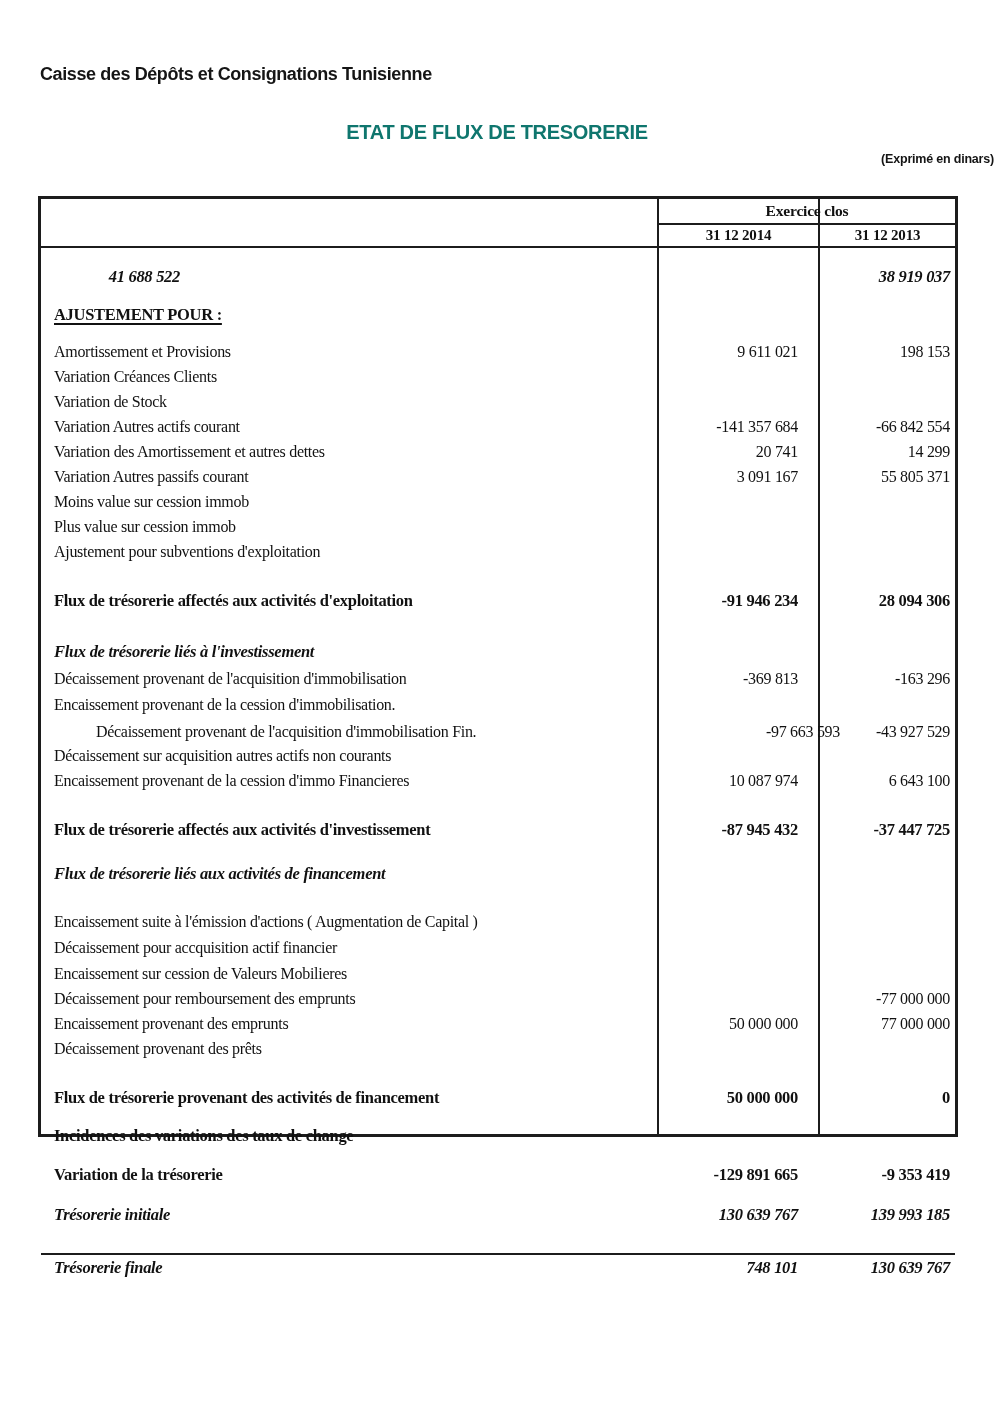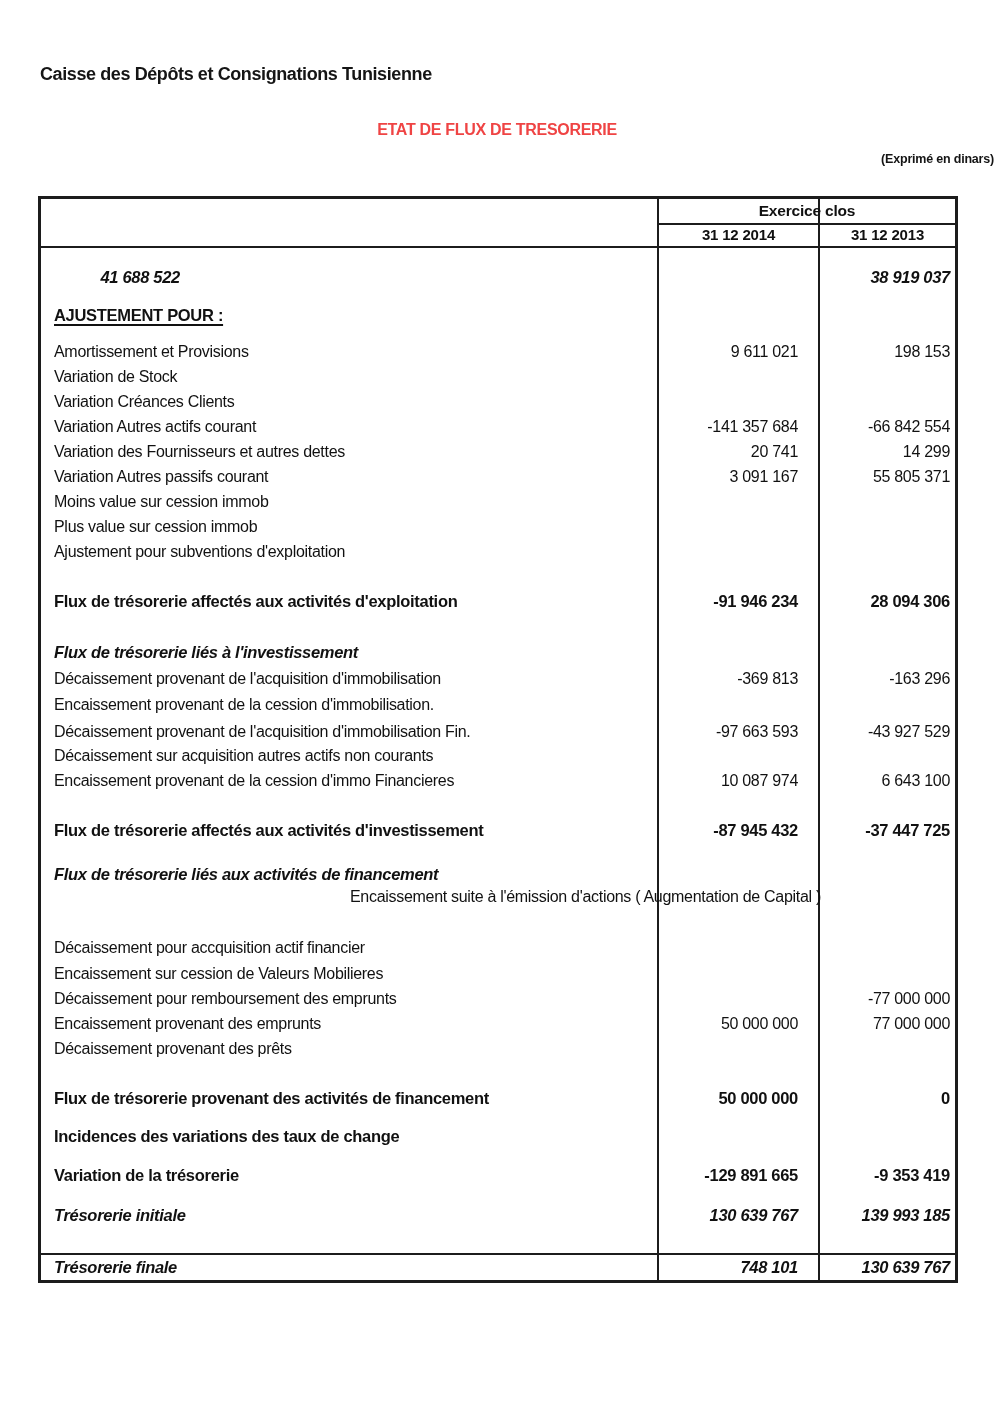--- a/index.html
+++ b/index.html
@@ -6,43 +6,43 @@
   .page{
     position:relative;width:1000px;height:1413px;background:#ffffff;
     font-family:"Liberation Sans",sans-serif;color:#111;overflow:hidden;
   }
   .company{
     position:absolute;left:40px;top:64px;font-size:18px;font-weight:bold;
     letter-spacing:-0.4px;color:#151515;
   }
   .doc-title{
     position:absolute;left:0;right:6px;top:121px;text-align:center;
-    font-size:16px;font-weight:bold;letter-spacing:-0.3px;color:#ef4444;
+    font-size:20px;font-weight:bold;letter-spacing:-0.3px;color:#0f766e;
   }
   .doc-subtitle{
     position:absolute;left:0;right:6px;top:152px;text-align:right;
     font-size:12.5px;font-weight:bold;letter-spacing:-0.2px;color:#151515;
   }
   
   .logo{position:absolute;left:666px;top:72px;width:292px;height:98px;}
   .logo-mark{position:absolute;left:0;top:0;width:86px;height:98px;}
   .logo-textblock{position:absolute;left:66px;top:12px;width:226px;}
   .logo-line1{
     font-family:"Liberation Serif",serif;font-weight:bold;font-size:12.5px;
     letter-spacing:0.2px;white-space:nowrap;
   }
   .logo-rule{height:2px;margin-top:3px;}
   .logo-line2{
     font-family:"DejaVu Sans",sans-serif;font-weight:bold;font-size:15px;
     margin-top:2px;text-align:center;direction:rtl;letter-spacing:1px;
   }
   
   .ftable{
-    position:absolute;left:38px;top:196px;width:920px;height:1087px;
-    box-sizing:border-box;border:3px solid #1c1c1c;
+    position:absolute;left:38px;top:196px;width:920px;height:941px;
+    box-sizing:border-box;border:3px solid #1c1c1c;font-family:Liberation Serif, serif;
   }
   .vline{position:absolute;top:0;bottom:0;width:2px;background:#1c1c1c;}
   .vline1{left:616px;}
   .vline2{left:777px;}
   .hline{position:absolute;height:2px;background:#1c1c1c;}
   .hline-group{left:616px;right:0;top:24px;}
   .hline-full{left:0;right:0;top:47px;}
   .hline-foot{left:0;right:0;top:1054px;}
   .th-group{
     position:absolute;left:618px;right:0;top:0;height:24px;line-height:24px;
@@ -108,39 +108,39 @@
           <div class="c-sp"><span></span></div>
           <div class="c-v2"><span></span></div>
         </div>
         <div class="row plain" style="height: 36px;">
           <div class="c-label"><span>Amortissement et Provisions</span></div>
           <div class="c-v1"><span>9 611 021</span></div>
           <div class="c-sp"><span></span></div>
           <div class="c-v2"><span>198 153</span></div>
         </div>
         <div class="row plain" style="height: 25px;">
+          <div class="c-label"><span>Variation Créances Clients</span></div>
+          <div class="c-v1"><span></span></div>
+          <div class="c-sp"><span></span></div>
+          <div class="c-v2"><span></span></div>
+        </div>
+        <div class="row plain" style="height: 25px;">
           <div class="c-label"><span>Variation de Stock</span></div>
-          <div class="c-v1"><span></span></div>
-          <div class="c-sp"><span></span></div>
-          <div class="c-v2"><span></span></div>
-        </div>
-        <div class="row plain" style="height: 25px;">
-          <div class="c-label"><span>Variation Créances Clients</span></div>
           <div class="c-v1"><span></span></div>
           <div class="c-sp"><span></span></div>
           <div class="c-v2"><span></span></div>
         </div>
         <div class="row plain" style="height: 25px;">
           <div class="c-label"><span>Variation Autres actifs courant</span></div>
           <div class="c-v1"><span>-141 357 684</span></div>
           <div class="c-sp"><span></span></div>
           <div class="c-v2"><span>-66 842 554</span></div>
         </div>
         <div class="row plain" style="height: 25px;">
-          <div class="c-label"><span>Variation des Fournisseurs et autres dettes</span></div>
+          <div class="c-label"><span>Variation des Amortissement et autres dettes</span></div>
           <div class="c-v1"><span>20 741</span></div>
           <div class="c-sp"><span></span></div>
           <div class="c-v2"><span>14 299</span></div>
         </div>
         <div class="row plain" style="height: 25px;">
           <div class="c-label"><span>Variation Autres passifs courant</span></div>
           <div class="c-v1"><span>3 091 167</span></div>
           <div class="c-sp"><span></span></div>
           <div class="c-v2"><span>55 805 371</span></div>
         </div>
@@ -179,21 +179,21 @@
           <div class="c-v1"><span>-369 813</span></div>
           <div class="c-sp"><span></span></div>
           <div class="c-v2"><span>-163 296</span></div>
         </div>
         <div class="row plain" style="height: 26px;">
           <div class="c-label"><span>Encaissement provenant de la cession d'immobilisation.</span></div>
           <div class="c-v1"><span></span></div>
           <div class="c-sp"><span></span></div>
           <div class="c-v2"><span></span></div>
         </div>
-        <div class="row plain" style="height: 27px;">
+        <div class="row plain" style="height: 27px; margin-left: 42px;">
           <div class="c-label"><span>Décaissement provenant de l'acquisition d'immobilisation Fin.</span></div>
           <div class="c-v1"><span>-97 663 593</span></div>
           <div class="c-sp"><span></span></div>
           <div class="c-v2"><span>-43 927 529</span></div>
         </div>
         <div class="row plain" style="height: 24px;">
           <div class="c-label"><span>Décaissement sur acquisition autres actifs non courants</span></div>
           <div class="c-v1"><span></span></div>
           <div class="c-sp"><span></span></div>
           <div class="c-v2"><span></span></div>
@@ -209,21 +209,21 @@
           <div class="c-v1"><span>-87 945 432</span></div>
           <div class="c-sp"><span></span></div>
           <div class="c-v2"><span>-37 447 725</span></div>
         </div>
         <div class="row bold-italic" style="height: 44px;">
           <div class="c-label"><span>Flux de trésorerie liés aux activités de financement</span></div>
           <div class="c-v1"><span></span></div>
           <div class="c-sp"><span></span></div>
           <div class="c-v2"><span></span></div>
         </div>
-        <div class="row plain" style="height: 47px; flex-direction: column;">
+        <div class="row plain" style="height: 47px;">
           <div class="c-label"><span>Encaissement suite à l'émission d'actions ( Augmentation de Capital )</span></div>
           <div class="c-v1"><span></span></div>
           <div class="c-sp"><span></span></div>
           <div class="c-v2"><span></span></div>
         </div>
         <div class="row plain" style="height: 26px;">
           <div class="c-label"><span>Décaissement pour accquisition actif financier</span></div>
           <div class="c-v1"><span></span></div>
           <div class="c-sp"><span></span></div>
           <div class="c-v2"><span></span></div>

